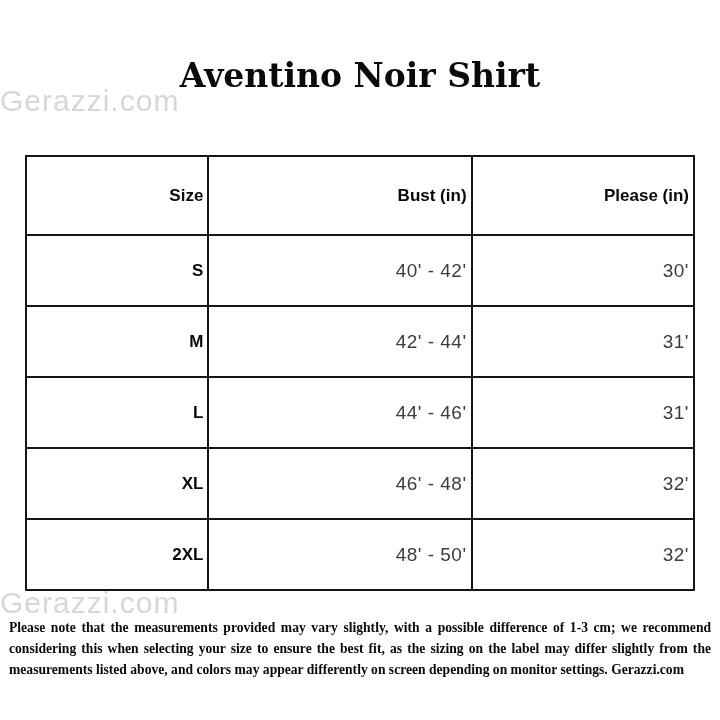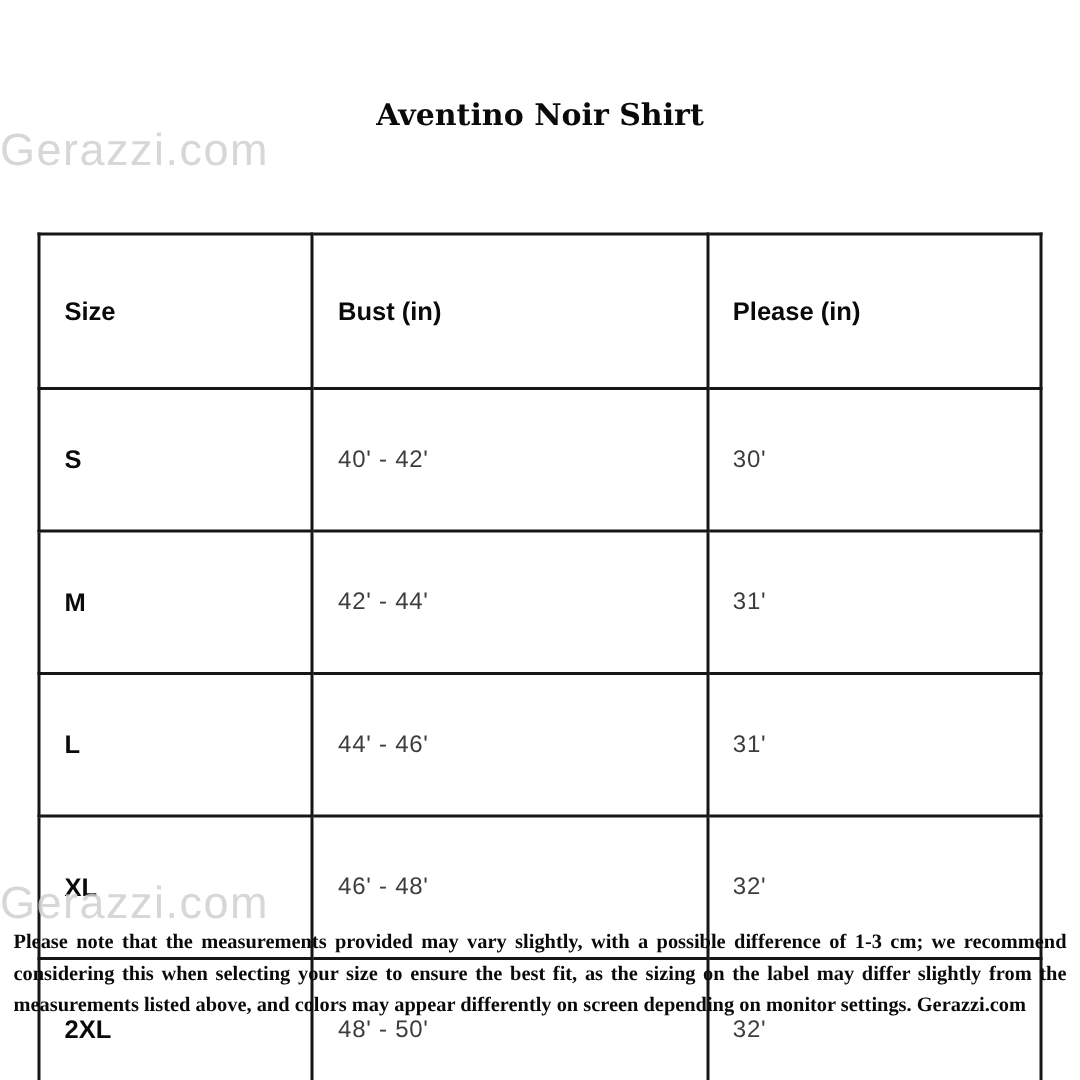--- a/index.html
+++ b/index.html
@@ -13,21 +13,21 @@
     color: #000;
   }
   .product-title {
     position: absolute;
     top: 58px;
     left: 0;
     width: 720px;
     text-align: center;
     font-family: "DejaVu Serif", serif;
     font-weight: bold;
-    font-size: 20px;
+    font-size: 33px;
     line-height: 36px;
     color: #0a0a0a;
     z-index: 3;
   }
   .size-guide-heading {
     position: absolute;
     top: 111px;
     left: 0;
     width: 720px;
     text-align: center;
@@ -57,45 +57,45 @@
     top: 155px;
     left: 25px;
     width: 670px;
     border-collapse: collapse;
     table-layout: fixed;
     z-index: 1;
   }
   table.size-table th,
   table.size-table td {
     border: 2px solid #161616;
-    text-align: left;
+    text-align: right;
     vertical-align: middle;
     background: #ffffff;
-    padding: 16px;
+    padding: 4px;
   }
   col.c-size   { width: 27.3%; }
   col.c-bust   { width: 39.4%; }
   col.c-length { width: 33.3%; }
   table.size-table thead th {
     height: 69px;
     font-weight: bold;
     font-size: 17px;
     color: #0a0a0a;
   }
   table.size-table tbody td {
     height: 61px;
   }
   td.size-cell {
     font-weight: bold;
     font-size: 17px;
     color: #0a0a0a;
   }
   td.measure-cell {
     font-weight: normal;
-    font-size: 16px;
+    font-size: 19px;
     letter-spacing: 0.5px;
     color: #3d3d3d;
   }
   .note {
     position: absolute;
     top: 617px;
     left: 9px;
     right: 9px;
     font-family: Liberation Serif, serif;
     font-weight: bold;

